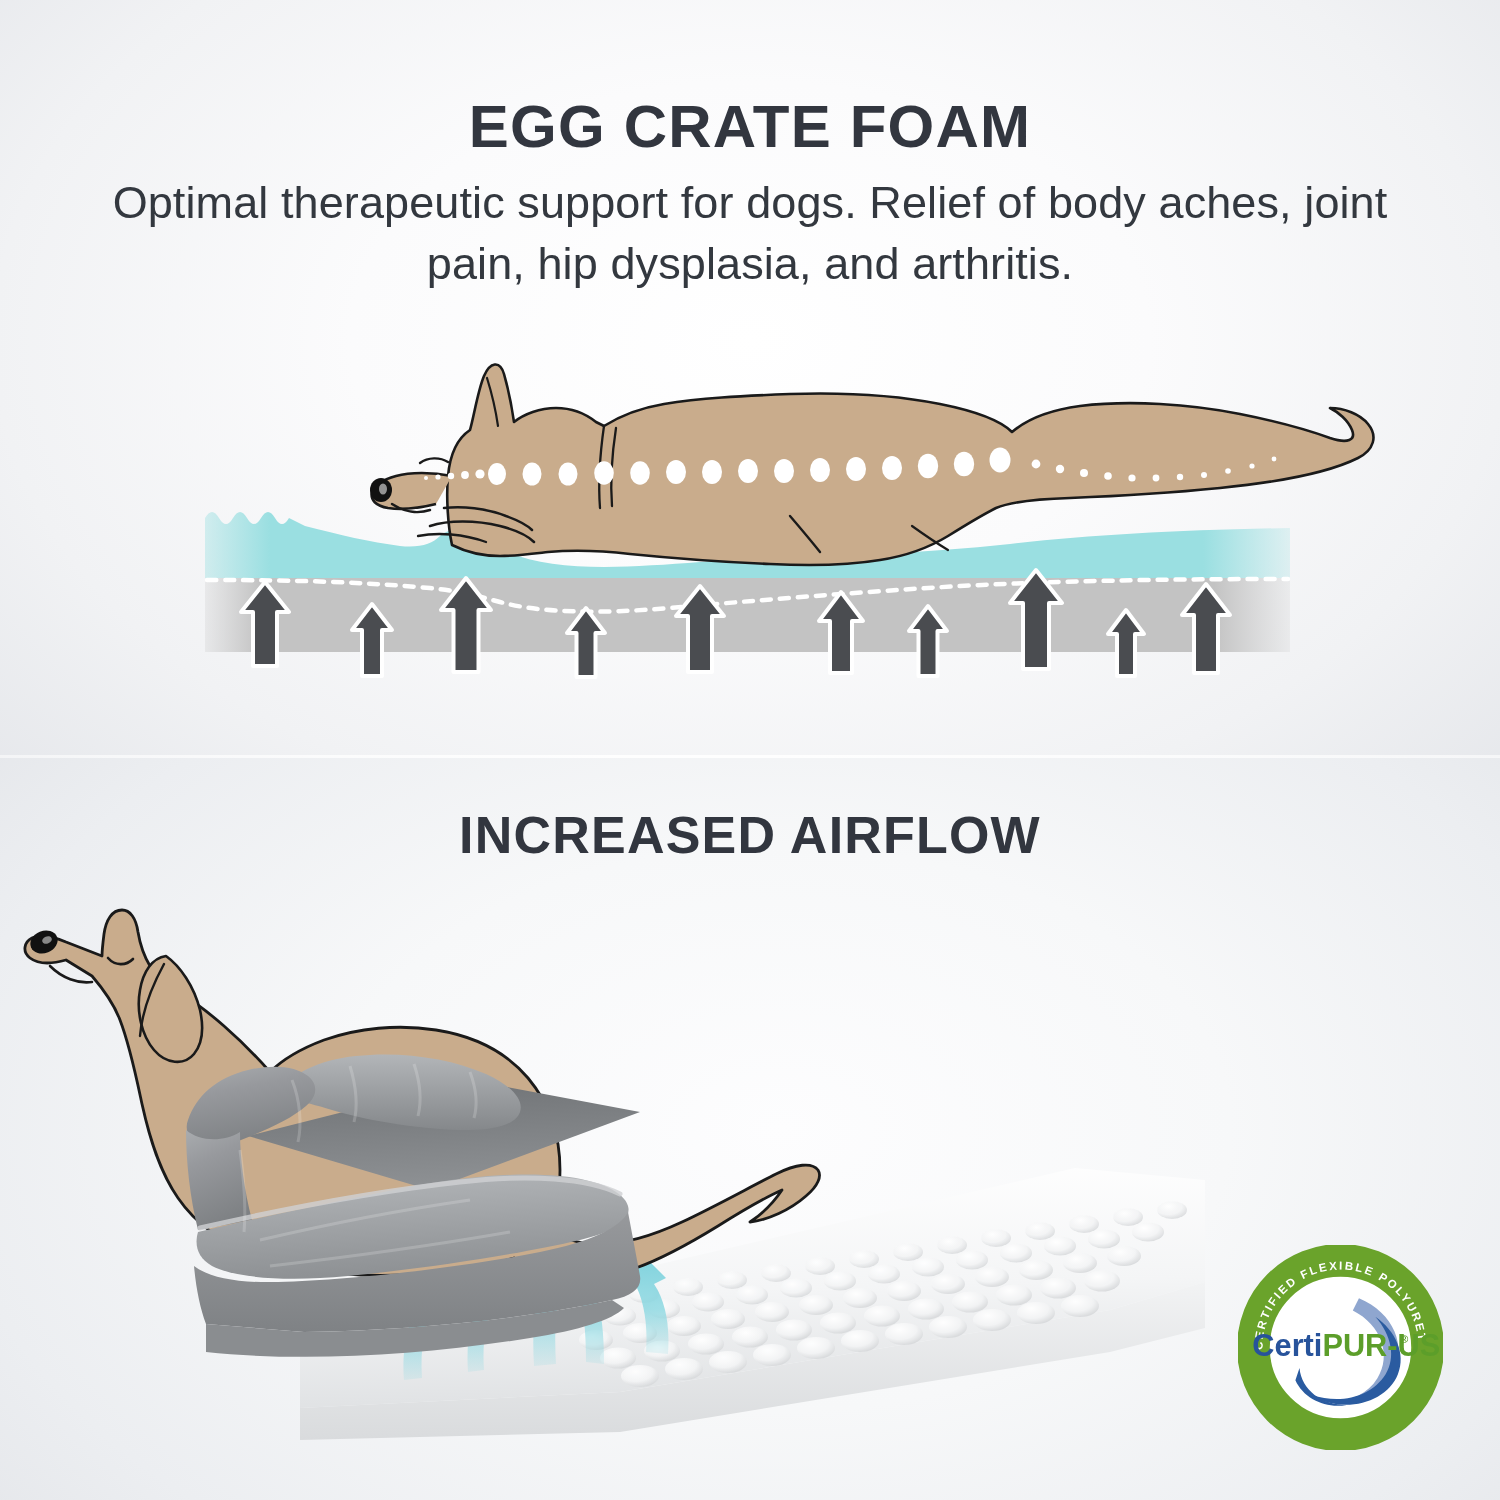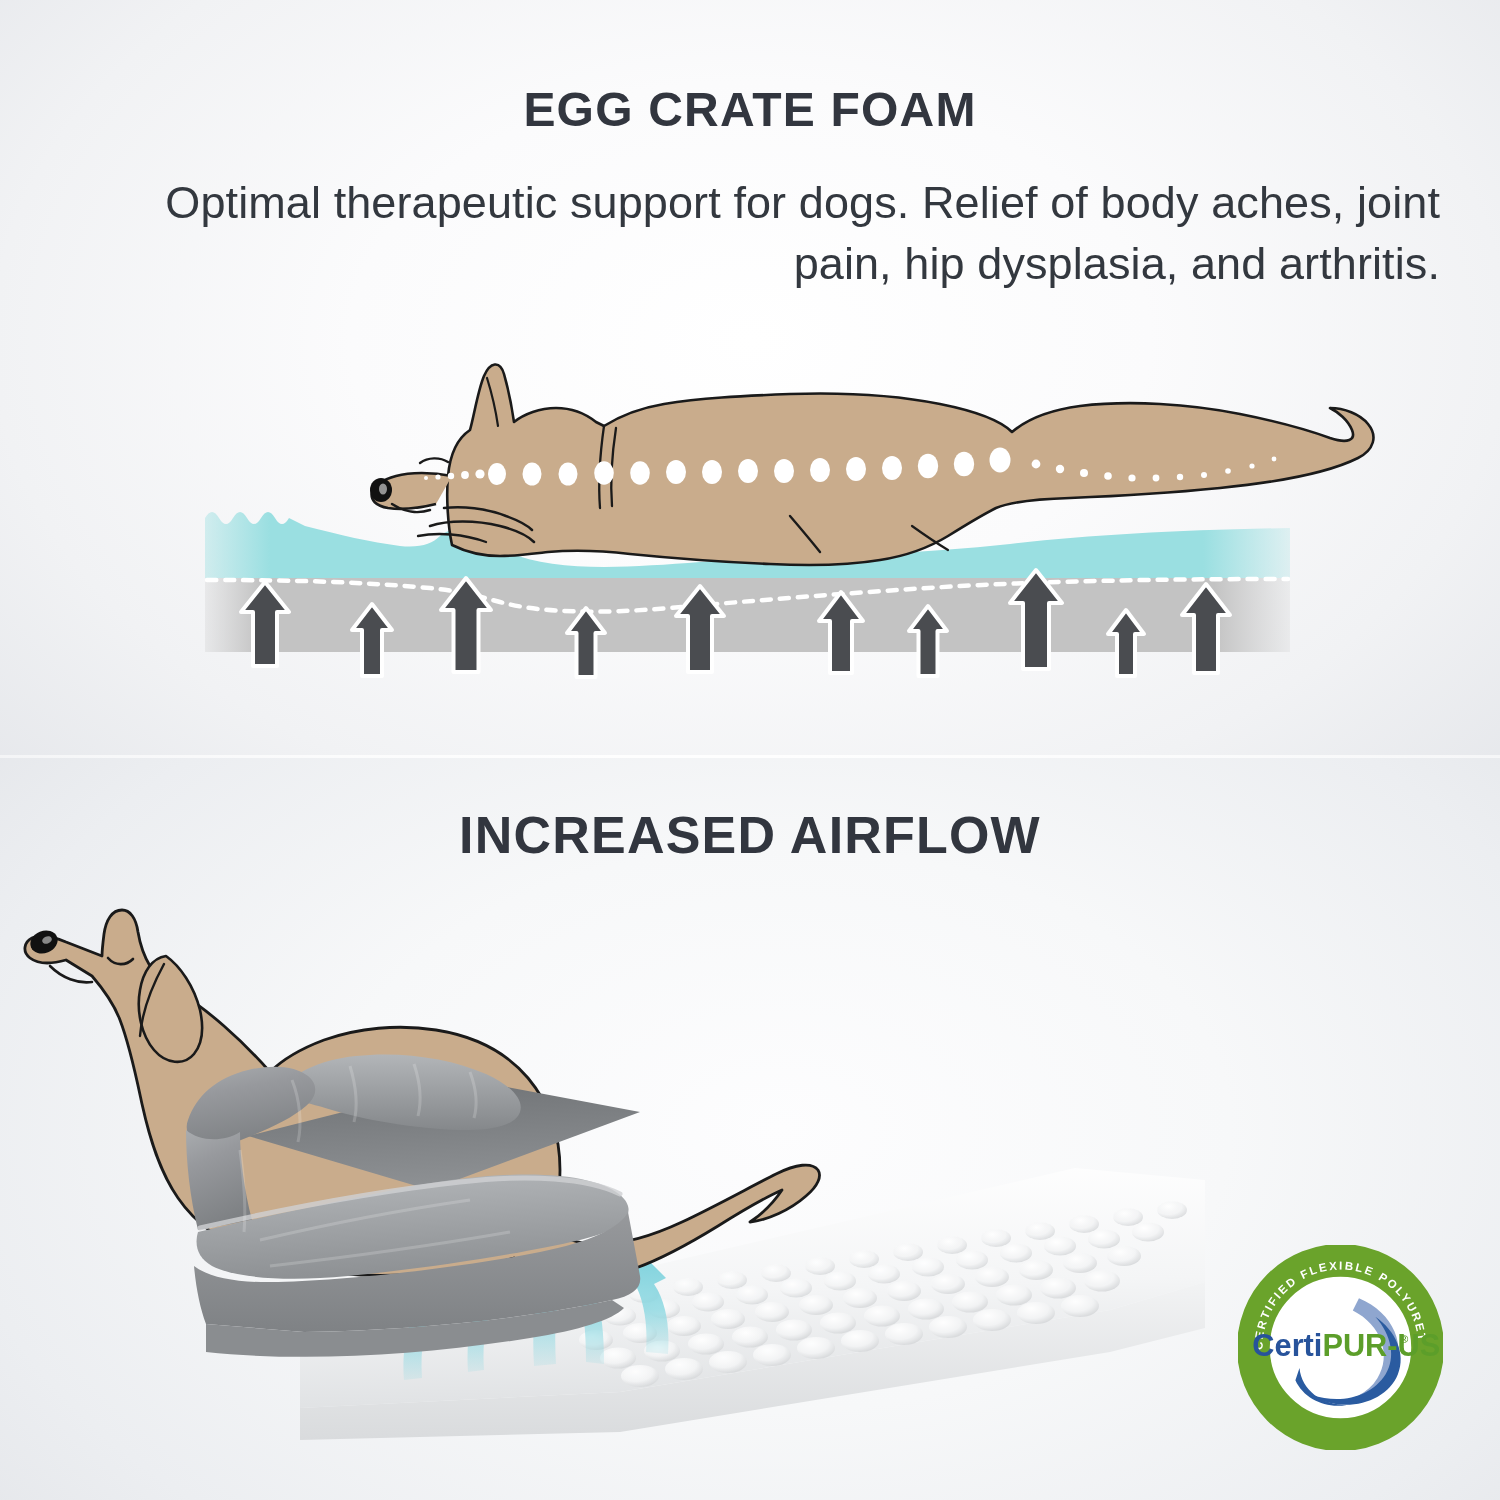--- a/index.html
+++ b/index.html
@@ -27,26 +27,26 @@
   #panel-divider {
     position:absolute; left:0; top:755px; width:1500px; height:3px;
     background:linear-gradient(to right, rgba(255,255,255,.55), rgba(255,255,255,.95) 45%, rgba(255,255,255,.6));
   }
 
   
   .headline {
     position:absolute; left:0; width:1500px; text-align:center;
     color:#32363f; font-weight:bold; letter-spacing:1.2px;
   }
-  #top-title { top:82px; font-size:48px; }
+  #top-title { top:92px; font-size:60px; }
   #bottom-title { top:805px; font-size:52px; }
 
   #top-sub {
     position:absolute; left:60px; top:172px; width:1380px;
-    text-align:right; color:#33383f;
+    text-align:center; color:#33383f;
     font-size:45px; line-height:1.36; font-weight:400; letter-spacing:.1px;
   }
 
   
   .stage { position:absolute; left:0; }
   #stage-top    { top:330px;  width:1500px; height:400px; }
   #stage-bottom { top:880px;  width:1500px; height:560px; }
   #logo-wrap    { position:absolute; left:1238px; top:1245px; width:205px; height:205px; }
 </style>
 </head>

